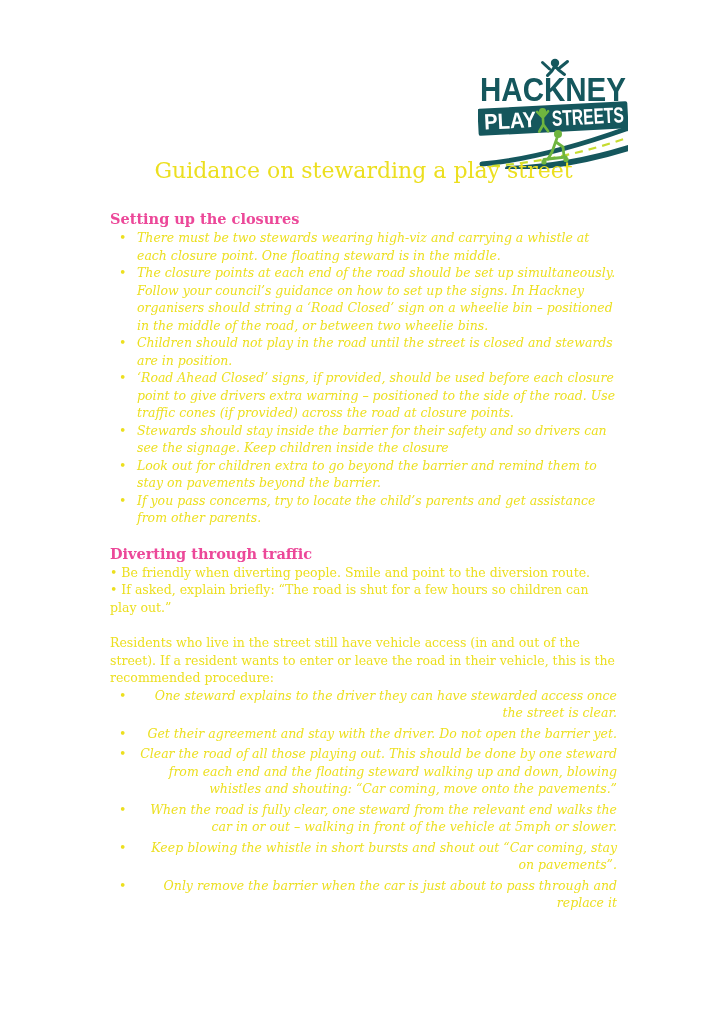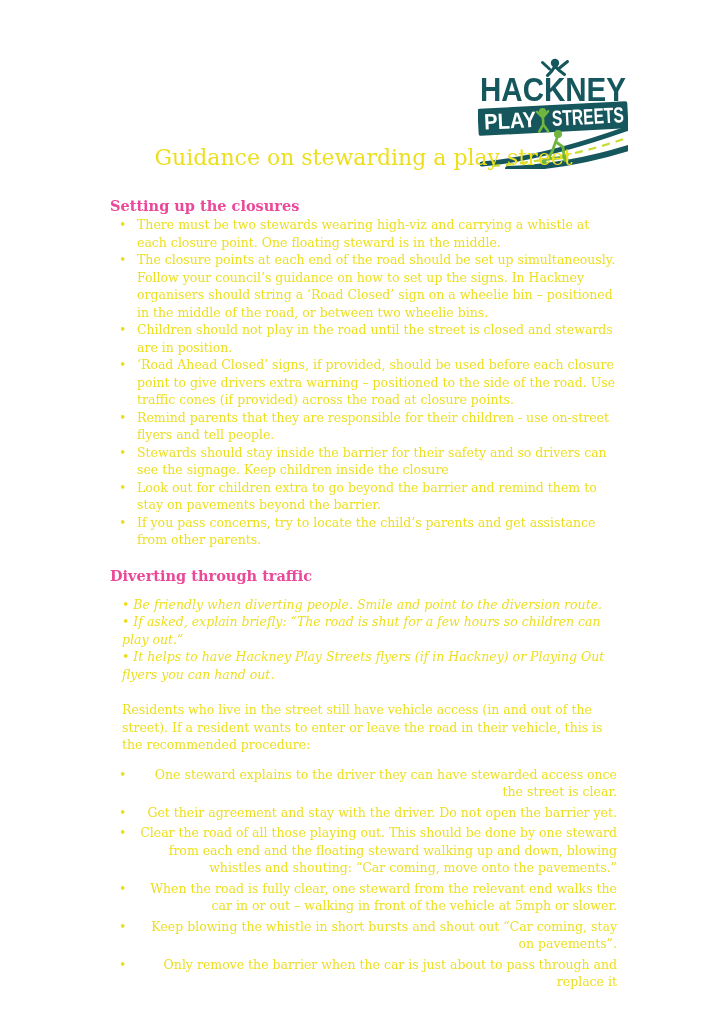--- a/index.html
+++ b/index.html
@@ -15,21 +15,21 @@
   .logo {
     position: absolute;
     left: 478px;
     top: 57px;
     width: 150px;
     height: 112px;
   }
   .content {
     position: absolute;
     left: 110px;
-    top: 145px;
+    top: 158px;
     width: 507px;
   }
   .doc-title {
     font-size: 22px;
     font-weight: normal;
     text-align: center;
     margin: 0 0 27px 0;
     color: #ECDF1F;
   }
   .section { margin: 0 0 18px 0; }
@@ -43,38 +43,38 @@
   ul.bullet-list {
     list-style: none;
     margin: 0;
     padding: 0;
     font-size: 12.5px;
     line-height: 17.5px;
   }
   ul.bullet-list li {
     position: relative;
     padding-left: 27px;
+    font-style: italic;
   }
   ul.bullet-list li::before {
     content: "\2022";
     position: absolute;
     left: 9px;
     top: 0;
   }
   ul.bullet-list.spaced li { margin-bottom: 3px; text-align: right; }
   ul.flat-list {
     list-style: none;
-    margin: 12px;
+    margin: 0;
     padding: 0;
     font-size: 12.5px;
     line-height: 17.5px;
-    font-style: italic;
   }
   ul.flat-list li::before { content: "\2022\00a0"; }
-  .intro-para { margin: 12px; }
+  .intro-para { margin: 0; }
 </style>
 </head>
 <body>
 
 <div class="page">
 
   <svg class="logo" viewBox="0 0 150 112" aria-hidden="true">
 
     <g>
       <circle cx="77" cy="6" r="4.2" fill="#15575D"></circle>
@@ -113,33 +113,31 @@
 
     <h1 class="doc-title">Guidance on stewarding a play street</h1>
 
     <div class="section">
       <h2 class="section-heading">Setting up the closures</h2>
       <ul class="bullet-list">
           <li>There must be two stewards wearing high-viz and carrying a whistle at each closure point. One floating steward is in the middle.</li>
           <li>The closure points at each end of the road should be set up simultaneously. Follow your council’s guidance on how to set up the signs. In Hackney organisers should string a ‘Road Closed’ sign on a wheelie bin – positioned in the middle of the road, or between two wheelie bins.</li>
           <li>Children should not play in the road until the street is closed and stewards are in position.</li>
           <li>‘Road Ahead Closed’ signs, if provided, should be used before each closure point to give drivers extra warning – positioned to the side of the road. Use traffic cones (if provided) across the road at closure points.</li>
-          <li>Remind parents that they are responsible for their children - use on-street flyers and tell people.</li>
           <li>Stewards should stay inside the barrier for their safety and so drivers can see the signage. Keep children inside the closure</li>
           <li>Look out for children extra to go beyond the barrier and remind them to stay on pavements beyond the barrier.</li>
           <li>If you pass concerns, try to locate the child’s parents and get assistance from other parents.</li>
         </ul>
     </div>
 
     <div class="section">
       <h2 class="section-heading">Diverting through traffic</h2>
       <ul class="flat-list">
           <li>Be friendly when diverting people. Smile and point to the diversion route.</li>
           <li>If asked, explain briefly: “The road is shut for a few hours so children can play out.”</li>
-          <li>It helps to have Hackney Play Streets flyers (if in Hackney) or Playing Out flyers you can hand out.</li>
         </ul>
     </div>
 
     <div class="section">
       <p class="body-text intro-para">Residents who live in the street still have vehicle access (in and out of the street). If a resident wants to enter or leave the road in their vehicle, this is the recommended procedure:</p>
       <ul class="bullet-list spaced">
           <li>One steward explains to the driver they can have stewarded access once the street is clear.</li>
           <li>Get their agreement and stay with the driver. Do not open the barrier yet.</li>
           <li>Clear the road of all those playing out. This should be done by one steward from each end and the floating steward walking up and down, blowing whistles and shouting: “Car coming, move onto the pavements.”</li>
           <li>When the road is fully clear, one steward from the relevant end walks the car in or out – walking in front of the vehicle at 5mph or slower.</li>

